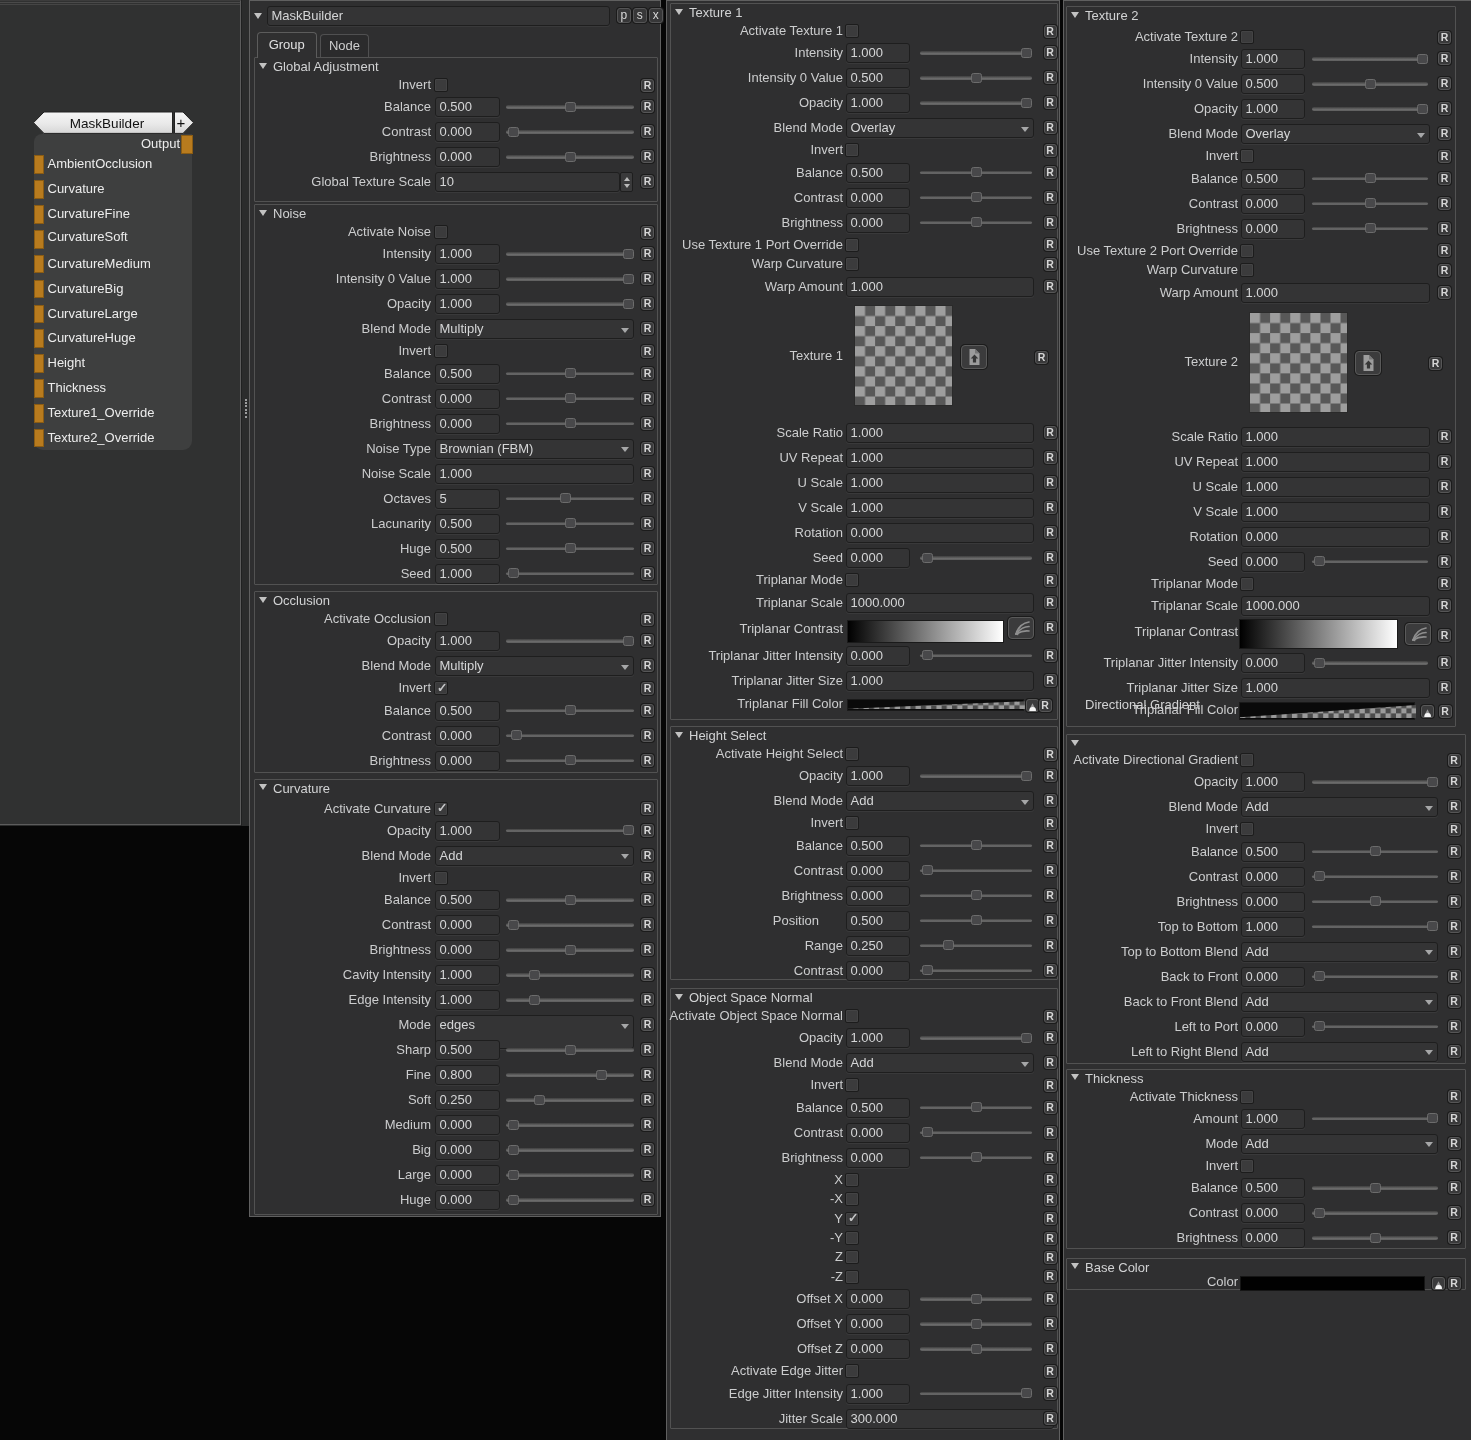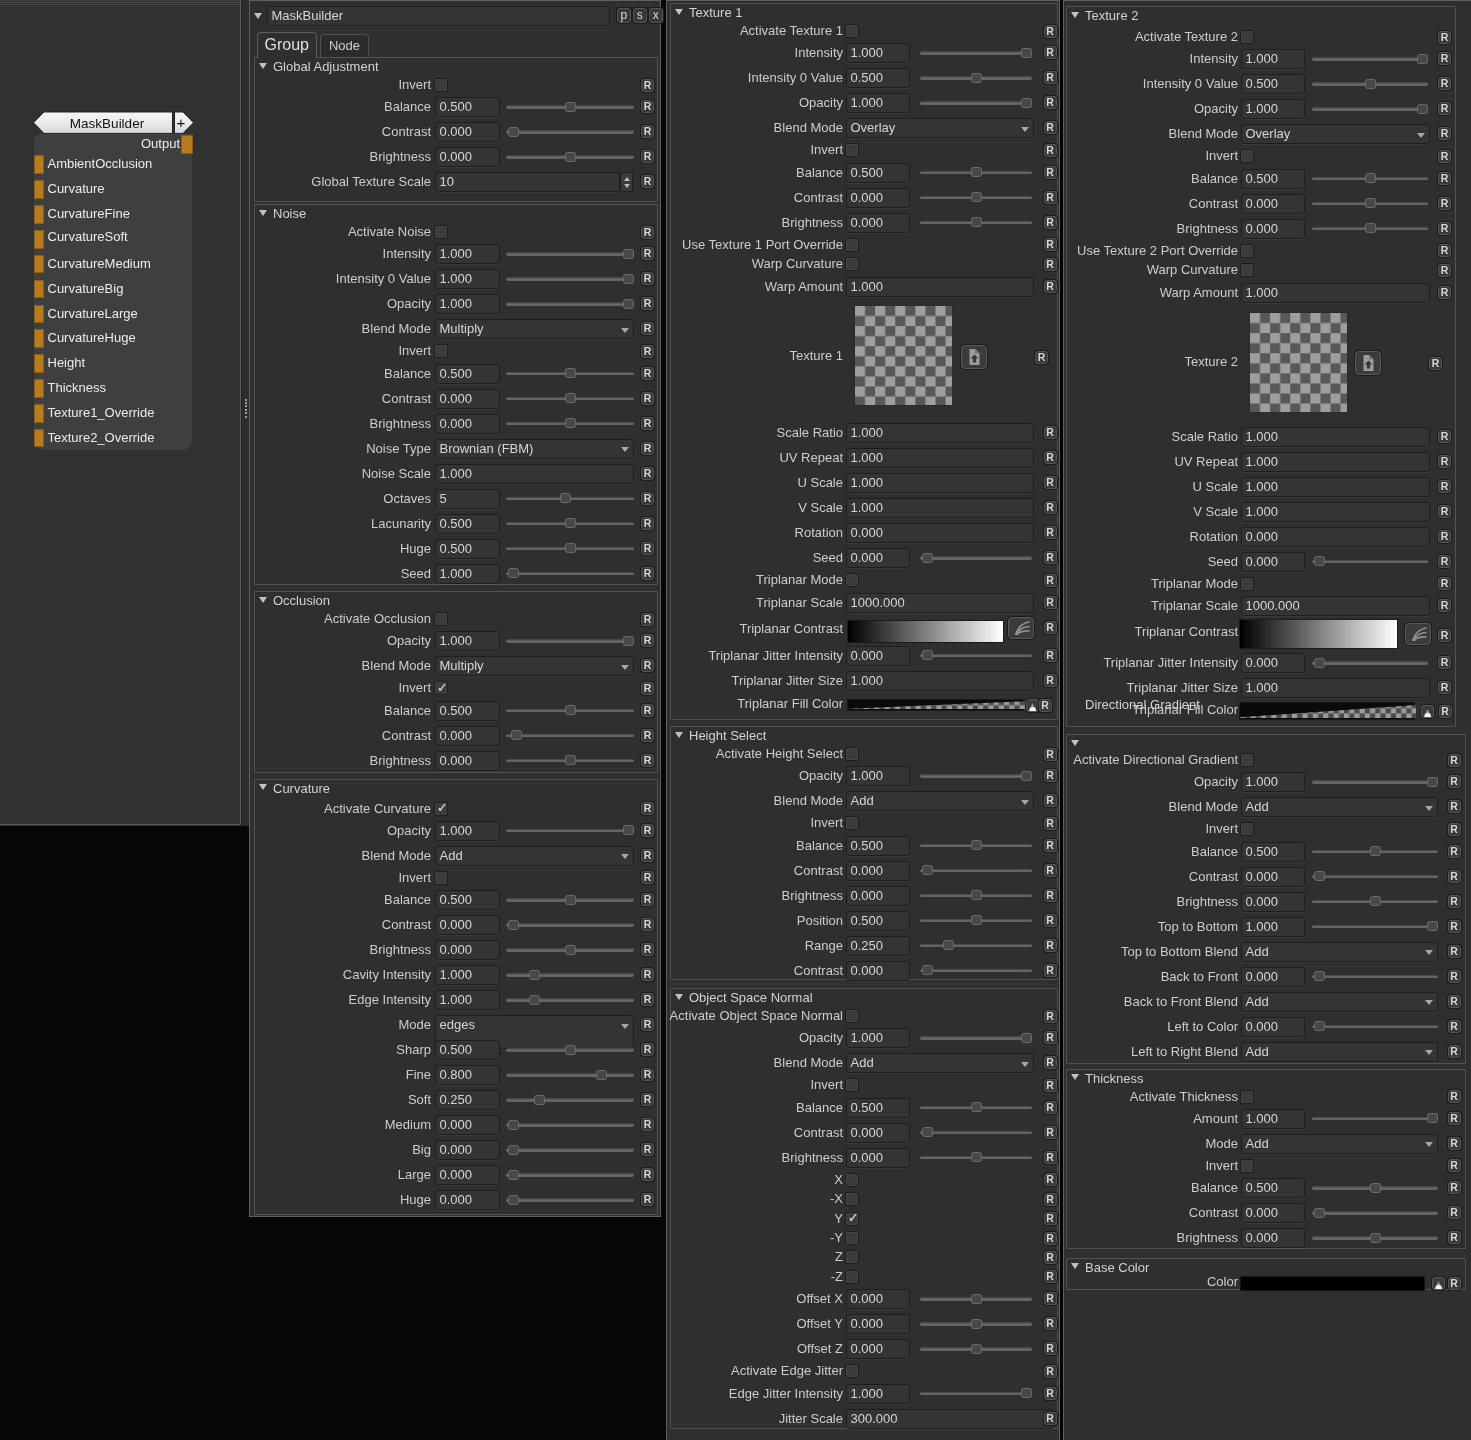--- a/index.html
+++ b/index.html
@@ -73,21 +73,21 @@
 <div class="port" style="position:absolute;left:33.5px;top:428.9px"></div>
 <div class="plab" style="position:absolute;left:47.5px;top:428.9px;line-height:18.5px">Texture2_Override</div>
 <div style="position:absolute;left:248.5px;top:0;width:412.5px;height:1217px;background:#2f2f30;border:1px solid #606060"></div>
 <div style="position:absolute;left:666px;top:0;width:394px;height:1440px;background:#2f2f30;border:1px solid #606060;border-bottom:none"></div>
 <div style="position:absolute;left:1062.5px;top:0;width:408.5px;height:1440px;background:#2f2f30;border:1px solid #606060;border-right:none;border-bottom:none"></div>
 <div class="tri" style="position:absolute;left:254px;top:13px"></div>
 <div class="fld" style="position:absolute;left:267px;top:6px;width:343px;height:19.5px;line-height:17px">MaskBuilder</div>
 <div style="position:absolute;left:617px;top:8px;width:13.5px;height:15px;font-size:12px;line-height:13px;text-align:center;color:#d8d8d8;background:#373738;border:1px solid #555556;border-radius:3px;box-shadow:0 0 0 1px #1b1b1b;position:absolute">p</div>
 <div style="position:absolute;left:633px;top:8px;width:13.5px;height:15px;font-size:12px;line-height:13px;text-align:center;color:#d8d8d8;background:#373738;border:1px solid #555556;border-radius:3px;box-shadow:0 0 0 1px #1b1b1b;position:absolute">s</div>
 <div style="position:absolute;left:649px;top:8px;width:13.5px;height:15px;font-size:12px;line-height:13px;text-align:center;color:#d8d8d8;background:#373738;border:1px solid #555556;border-radius:3px;box-shadow:0 0 0 1px #1b1b1b;position:absolute">x</div>
-<div style="position:absolute;left:256.5px;top:32px;width:60.5px;height:26px;background:#2f2f30;border:1px solid #5c5c5c;border-bottom:none;border-radius:4px 4px 0 0;font-size:16px;color:#e0e0e1;text-align:center;line-height:24px;position:absolute;z-index:3">Group</div>
+<div style="position:absolute;left:256.5px;top:32px;width:60.5px;height:26px;background:#2f2f30;border:1px solid #5c5c5c;border-bottom:none;border-radius:4px 4px 0 0;font-size:13px;color:#e0e0e1;text-align:center;line-height:24px;position:absolute;z-index:3">Group</div>
 <div style="position:absolute;left:320px;top:34px;width:49px;height:23px;background:#2b2b2c;border:1px solid #505051;border-bottom:none;border-radius:4px 4px 0 0;font-size:13px;color:#cecece;text-align:center;line-height:22px;position:absolute">Node</div>
 <div class="sec" style="position:absolute;left:254px;top:57px;width:404px;height:144.5px"></div>
 <div class="tri" style="position:absolute;left:259px;top:62.5px"></div>
 <div class="st" style="position:absolute;left:273px;top:59px">Global Adjustment</div>
 <div class="lb" style="position:absolute;right:1040px;top:75px;line-height:20px">Invert</div>
 <div class="cb" style="position:absolute;left:434px;top:78px"></div>
 <div class="rb" style="position:absolute;left:641px;top:78.5px">R</div>
 <div class="lb" style="position:absolute;right:1040px;top:97.4px;line-height:20px">Balance</div>
 <div class="fld" style="position:absolute;left:435px;top:97.4px;width:65px;height:20px">0.500</div>
 <div class="tr" style="position:absolute;left:506px;top:105.4px;width:128px"></div>
@@ -448,21 +448,21 @@
 <div class="lb" style="position:absolute;right:628px;top:860.8px;line-height:20px">Contrast</div>
 <div class="fld" style="position:absolute;left:846px;top:860.8px;width:64px;height:20px">0.000</div>
 <div class="tr" style="position:absolute;left:920px;top:868.8px;width:112px"></div>
 <div class="th" style="position:absolute;left:922px;top:865.3px"></div>
 <div class="rb" style="position:absolute;left:1043.5px;top:863.8px">R</div>
 <div class="lb" style="position:absolute;right:628px;top:885.8px;line-height:20px">Brightness</div>
 <div class="fld" style="position:absolute;left:846px;top:885.8px;width:64px;height:20px">0.000</div>
 <div class="tr" style="position:absolute;left:920px;top:893.8px;width:112px"></div>
 <div class="th" style="position:absolute;left:970.5px;top:890.3px"></div>
 <div class="rb" style="position:absolute;left:1043.5px;top:888.8px">R</div>
-<div class="lb" style="position:absolute;right:628px;top:910.8px;line-height:20px">Position</div>
+<div class="lb" style="position:absolute;right:652px;top:910.8px;line-height:20px">Position</div>
 <div class="fld" style="position:absolute;left:846px;top:910.8px;width:64px;height:20px">0.500</div>
 <div class="tr" style="position:absolute;left:920px;top:918.8px;width:112px"></div>
 <div class="th" style="position:absolute;left:970.5px;top:915.3px"></div>
 <div class="rb" style="position:absolute;left:1043.5px;top:913.8px">R</div>
 <div class="lb" style="position:absolute;right:628px;top:935.8px;line-height:20px">Range</div>
 <div class="fld" style="position:absolute;left:846px;top:935.8px;width:64px;height:20px">0.250</div>
 <div class="tr" style="position:absolute;left:920px;top:943.8px;width:112px"></div>
 <div class="th" style="position:absolute;left:943.2px;top:940.3px"></div>
 <div class="rb" style="position:absolute;left:1043.5px;top:938.8px">R</div>
 <div class="lb" style="position:absolute;right:628px;top:960.8px;line-height:20px">Contrast</div>
@@ -720,21 +720,21 @@
 <div class="fld dd" style="position:absolute;left:1241px;top:941.8px;width:197px;height:20px">Add<span class="arr" style="left:183px"></span></div>
 <div class="rb" style="position:absolute;left:1447.5px;top:944.8px">R</div>
 <div class="lb" style="position:absolute;right:233px;top:966.8px;line-height:20px">Back to Front</div>
 <div class="fld" style="position:absolute;left:1241px;top:966.8px;width:64px;height:20px">0.000</div>
 <div class="tr" style="position:absolute;left:1312px;top:974.8px;width:126px"></div>
 <div class="th" style="position:absolute;left:1314.3px;top:971.3px"></div>
 <div class="rb" style="position:absolute;left:1447.5px;top:969.8px">R</div>
 <div class="lb" style="position:absolute;right:233px;top:991.8px;line-height:20px">Back to Front Blend</div>
 <div class="fld dd" style="position:absolute;left:1241px;top:991.8px;width:197px;height:20px">Add<span class="arr" style="left:183px"></span></div>
 <div class="rb" style="position:absolute;left:1447.5px;top:994.8px">R</div>
-<div class="lb" style="position:absolute;right:233px;top:1016.8px;line-height:20px">Left to Color</div>
+<div class="lb" style="position:absolute;right:233px;top:1016.8px;line-height:20px">Left to Port</div>
 <div class="fld" style="position:absolute;left:1241px;top:1016.8px;width:64px;height:20px">0.000</div>
 <div class="tr" style="position:absolute;left:1312px;top:1024.8px;width:126px"></div>
 <div class="th" style="position:absolute;left:1314.3px;top:1021.3px"></div>
 <div class="rb" style="position:absolute;left:1447.5px;top:1019.8px">R</div>
 <div class="lb" style="position:absolute;right:233px;top:1041.8px;line-height:20px">Left to Right Blend</div>
 <div class="fld dd" style="position:absolute;left:1241px;top:1041.8px;width:197px;height:20px">Add<span class="arr" style="left:183px"></span></div>
 <div class="rb" style="position:absolute;left:1447.5px;top:1044.8px">R</div>
 <div class="sec" style="position:absolute;left:1066px;top:1068.5px;width:399.5px;height:180px"></div>
 <div class="tri" style="position:absolute;left:1071px;top:1074px"></div>
 <div class="st" style="position:absolute;left:1085px;top:1070.5px">Thickness</div>

